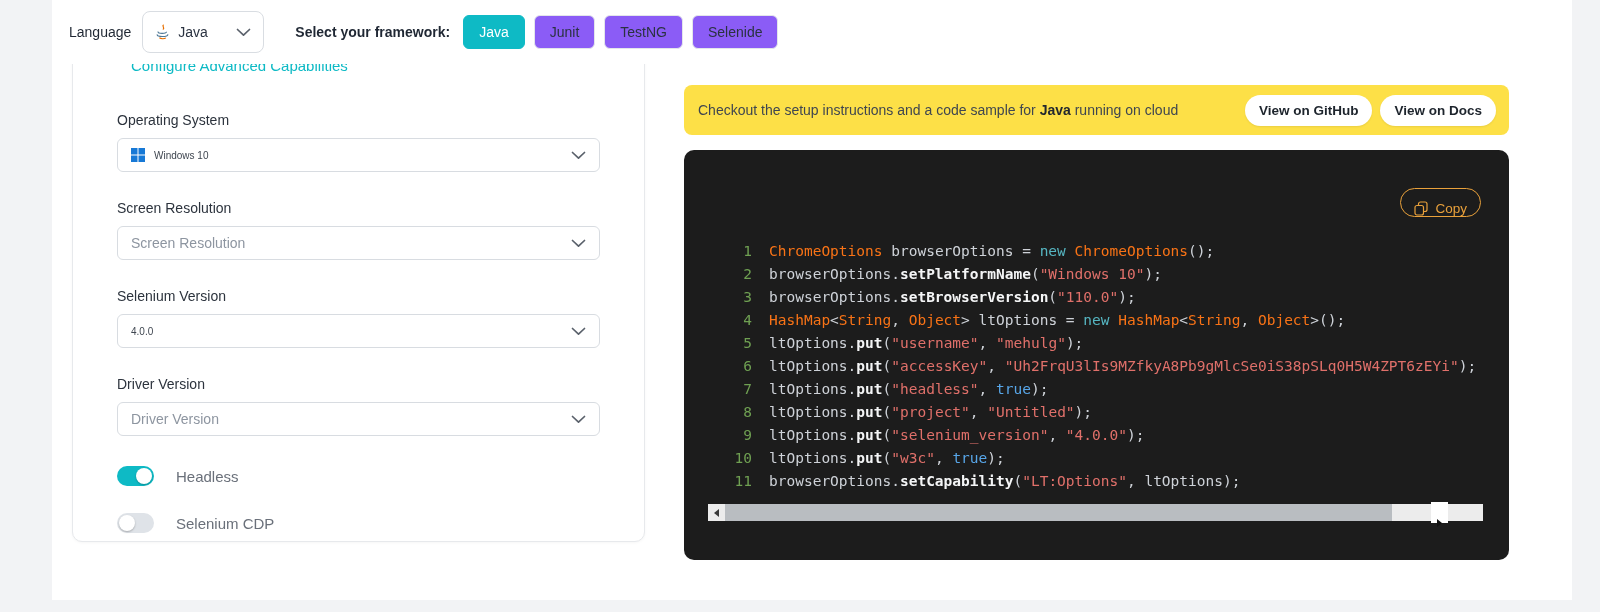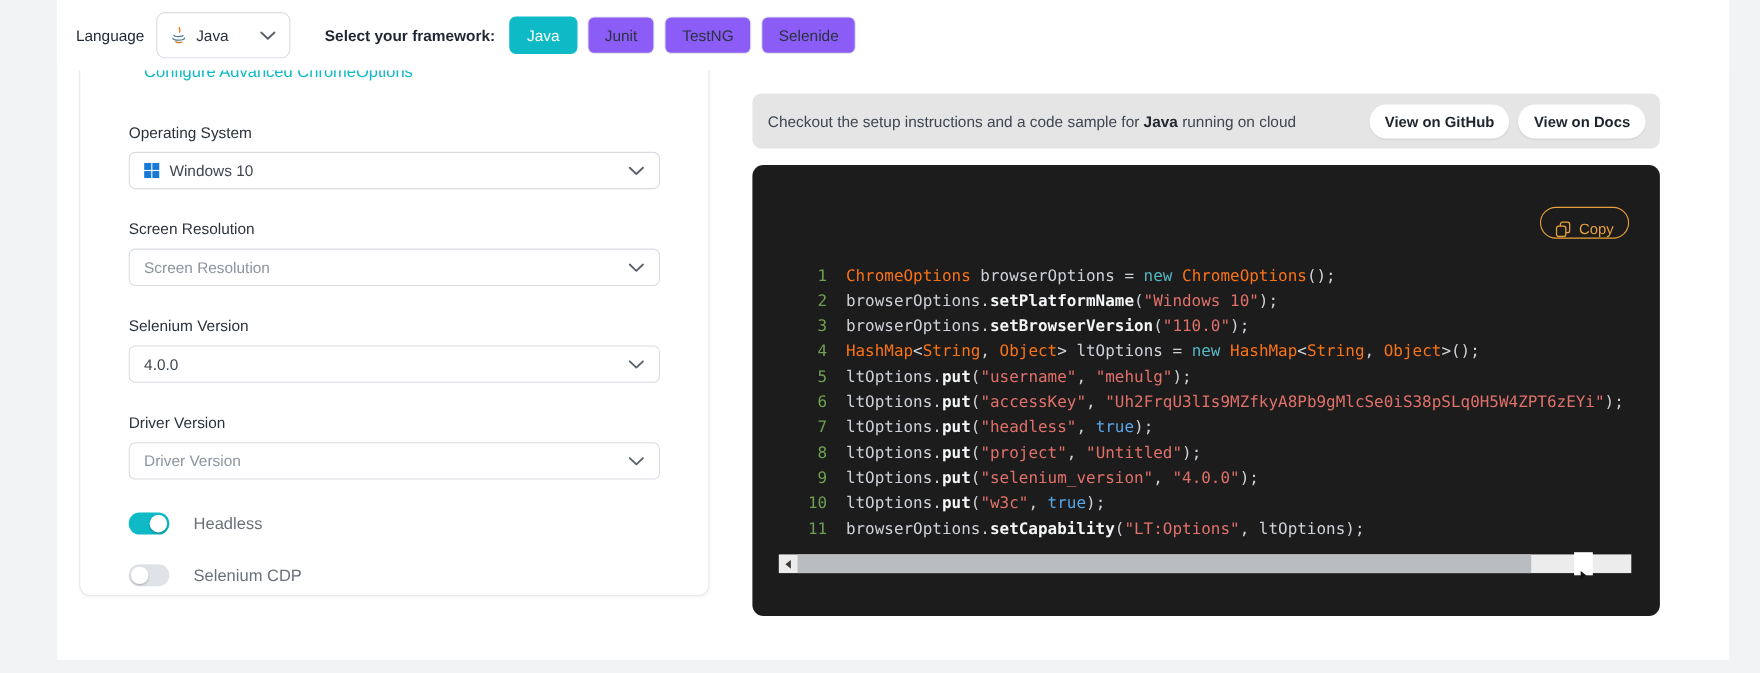--- a/index.html
+++ b/index.html
@@ -20,36 +20,36 @@
   .main { position: relative; z-index: 1; display: flex; padding-left: 20px; }
 
   
   .card { width: 573px; flex: none; border: 1px solid #e7e9ec; border-radius: 10px; background: #fff; margin-top: -24px; height: 502px; padding: 16px 44px 0; overflow: hidden; box-shadow: 0 1px 3px rgba(0,0,0,0.04); }
   .adv-link { display: block; font-size: 15px; color: #0ebac5; margin-left: 14px; cursor: pointer; text-decoration: none; line-height: 18px; }
   .field-label { font-size: 14px; color: #2c333d; }
   .field { margin-top: 28px; }
   .field.first { margin-top: 37px; }
   .select { margin-top: 10px; height: 34px; border: 1px solid #d8dce1; border-radius: 6px; display: flex; align-items: center; justify-content: space-between; padding: 0 13px; cursor: pointer; background: #fff; }
   .sel-left { display: flex; align-items: center; gap: 9px; }
-  .sel-val { font-size: 14px; color: #3f4650; }
+  .sel-val { font-size: 10px; color: #3f4650; }
   .sel-ph { font-size: 14px; color: #8d95a0; }
   .win-logo, .java-logo, .chev { display: inline-flex; align-items: center; }
   .toggle-row { display: flex; align-items: center; margin-top: 30px; }
   .toggle-row.second { margin-top: 27px; }
   .toggle { width: 37px; height: 20px; border-radius: 10px; position: relative; display: inline-block; cursor: pointer; flex: none; }
   .toggle.on { background: #0ebac5; }
   .toggle.off { background: #dfe3e8; }
   .knob { position: absolute; top: 2px; width: 16px; height: 16px; border-radius: 50%; background: #fff; box-shadow: 0 1px 2px rgba(0,0,0,0.25); }
   .toggle.on .knob { right: 2px; }
   .toggle.off .knob { left: 2px; }
   .toggle-label { margin-left: 22px; font-size: 15px; color: #6a707a; }
 
   
   .right { width: 825px; flex: none; margin-left: 39px; padding-top: 21px; }
-  .banner { height: 50px; background: #e5e5e5; border-radius: 8px; display: flex; align-items: center; padding: 0 13px 0 14px; }
+  .banner { height: 50px; background: #fde047; border-radius: 8px; display: flex; align-items: center; padding: 0 13px 0 14px; }
   .banner-text { font-size: 14px; color: #3f4650; }
   .banner-text b { font-weight: 700; color: #22282f; }
   .banner-actions { margin-left: auto; display: flex; gap: 8px; }
   .pill { height: 31px; padding: 0 14px; border: none; border-radius: 16px; background: #fff; font-size: 13.5px; font-weight: 700; color: #1d242c; cursor: pointer; box-shadow: 0 1px 2px rgba(0,0,0,0.08); font-family: inherit; }
 
   
   .codeblock { margin-top: 15px; height: 410px; background: #1c1c1c; border-radius: 10px; position: relative; overflow: hidden; }
   .copy-btn { position: absolute; top: 38px; right: 28px; height: 29px; display: flex; align-items: flex-end; gap: 7px; padding: 0 13px; background: transparent; border: 1px solid #e9a13b; border-radius: 15px; color: #e9a13b; font-size: 13.5px; cursor: pointer; font-family: inherit; }
   .code-pane { position: absolute; top: 90px; left: 0; right: 6px; font-family: "DejaVu Sans Mono", monospace; font-size: 14.5px; line-height: 23px; overflow: hidden; }
   .code-line { display: flex; white-space: pre; }
@@ -97,21 +97,21 @@
       <span class="fw-label">Select your framework:</span>
       <button class="fw-btn active">Java</button>
       <button class="fw-btn">Junit</button>
       <button class="fw-btn">TestNG</button>
       <button class="fw-btn">Selenide</button>
     </header>
 
     <div class="main">
 
       <section class="card">
-        <a class="adv-link" href="#">Configure Advanced ChromeOptions</a>
+        <a class="adv-link" href="#">Configure Advanced Capabilities</a>
 
         <div class="field first">
           <div class="field-label">Operating System</div>
           <div class="select">
             <span class="sel-left">
               <span class="win-logo">
                 <svg width="14" height="14" viewBox="0 0 14 14">
                   <rect width="6.5" height="6.5" fill="#1779d6"></rect>
                     <rect x="7.5" width="6.5" height="6.5" fill="#1779d6"></rect>
                   <rect y="7.5" width="6.5" height="6.5" fill="#1779d6"></rect>

